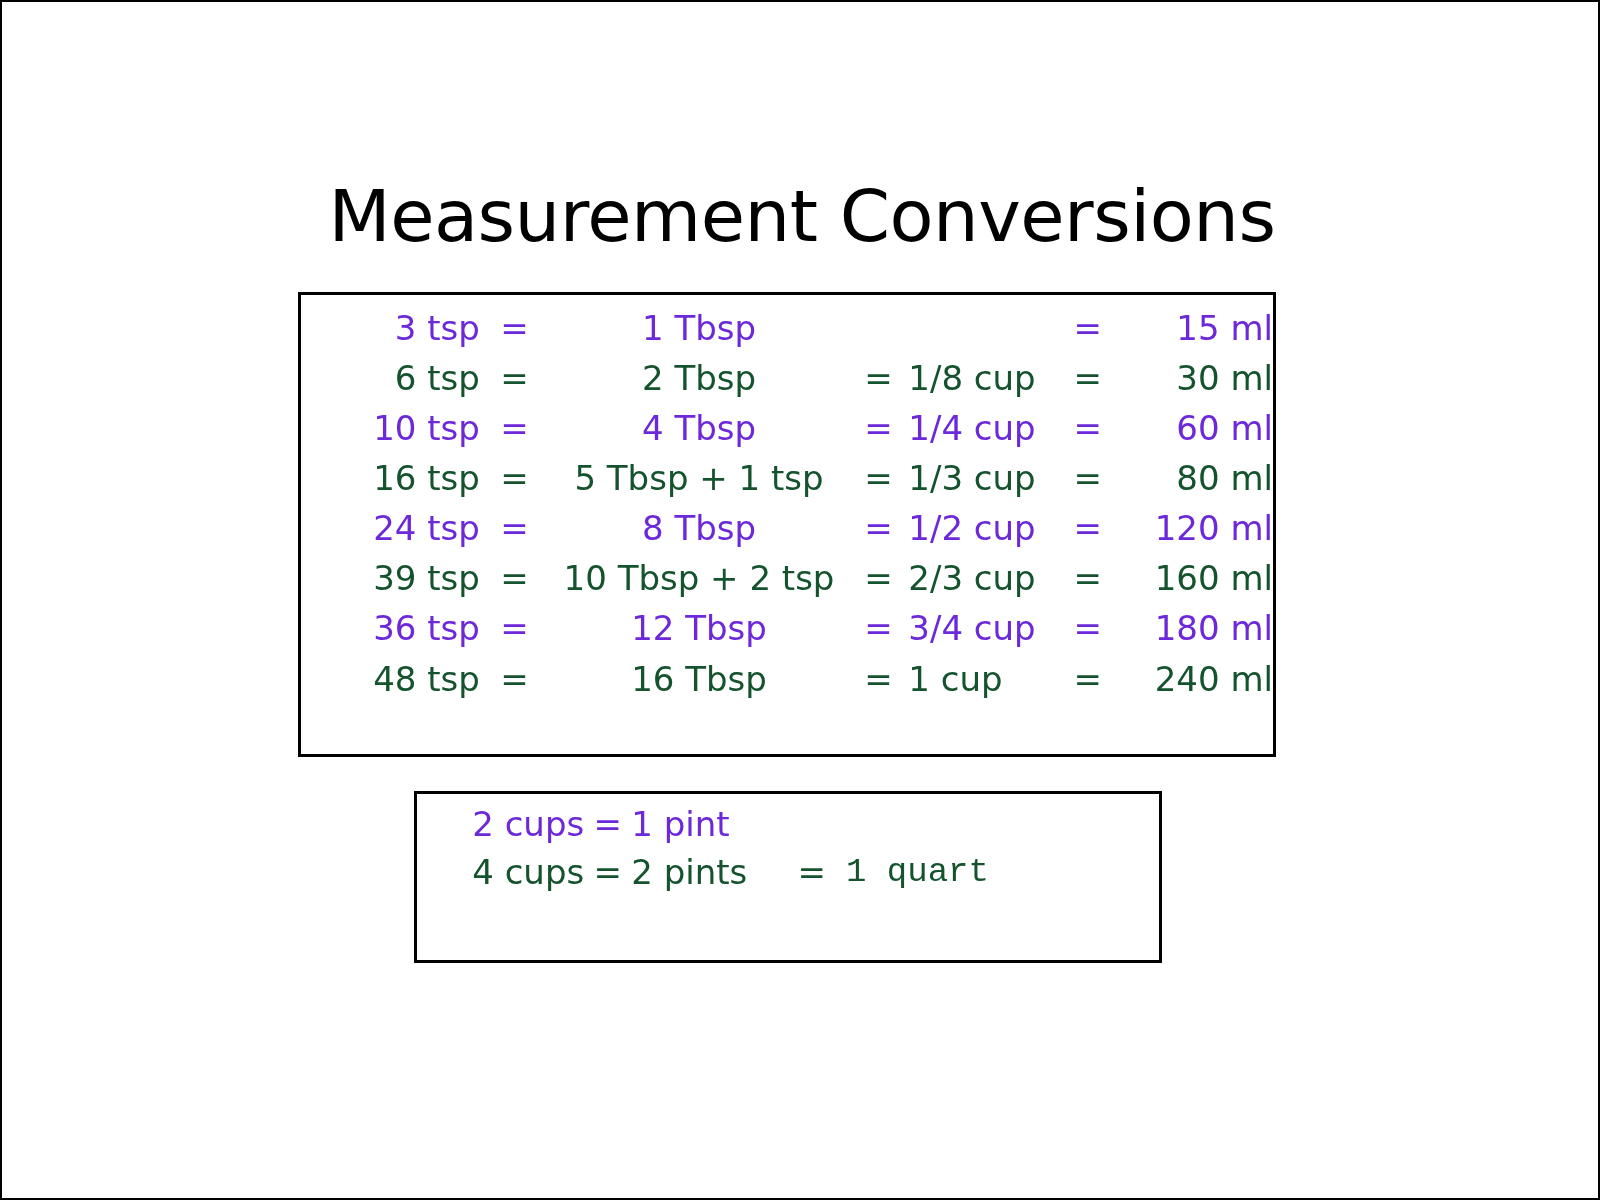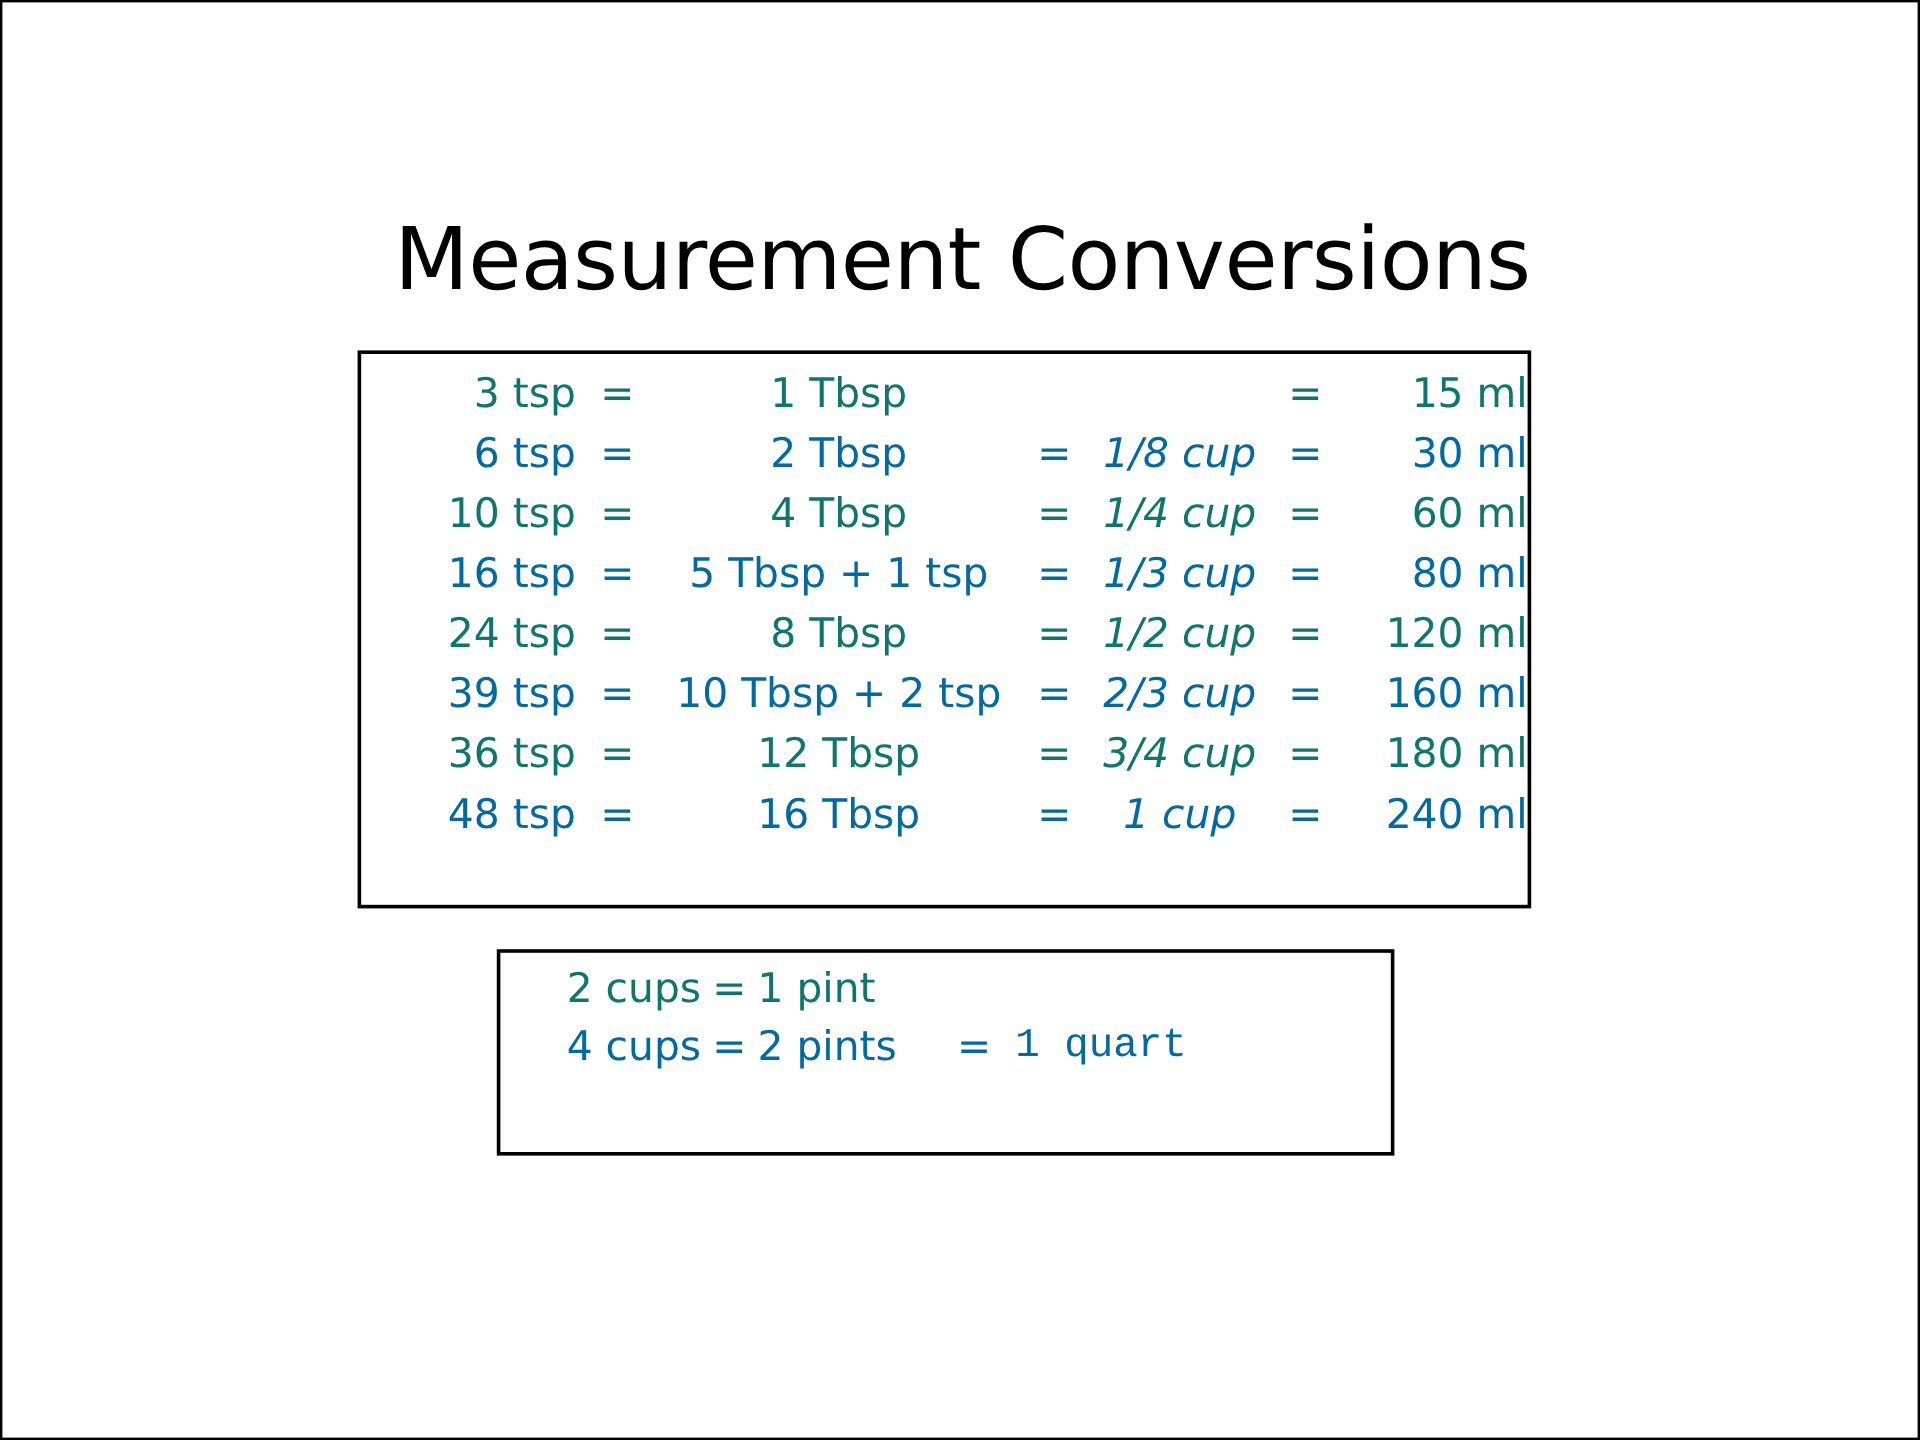--- a/index.html
+++ b/index.html
@@ -57,25 +57,25 @@
   }
   table.conv td {
     padding: 6px 0;
     white-space: nowrap;
     line-height: 1.12;
   }
   .c-tsp   { width: 180px; text-align: right; padding-right: 0 !important; }
   .c-eq1   { width: 70px;  text-align: center; }
   .c-tbsp  { width: 300px; text-align: center; }
   .c-eq2   { width: 60px;  text-align: center; }
-  .c-cup   { width: 150px; text-align: center; font-style: italic; }
+  .c-cup   { width: 150px; text-align: left; }
   .c-eq3   { width: 60px;  text-align: center; }
   .c-ml    { width: 150px; text-align: right; padding-left: 6px !important; }
-  tr.dim td { color: #0369a1; }
-  tr.dark td { color: #0f766e; }
+  tr.dim td { color: #14532d; }
+  tr.dark td { color: #6d28d9; }
 
   
   .cups-box {
     position: absolute;
     left: 412px;
     top: 789px;
     width: 748px;
     height: 172px;
     border: 3px solid #000000;
     box-sizing: border-box;

